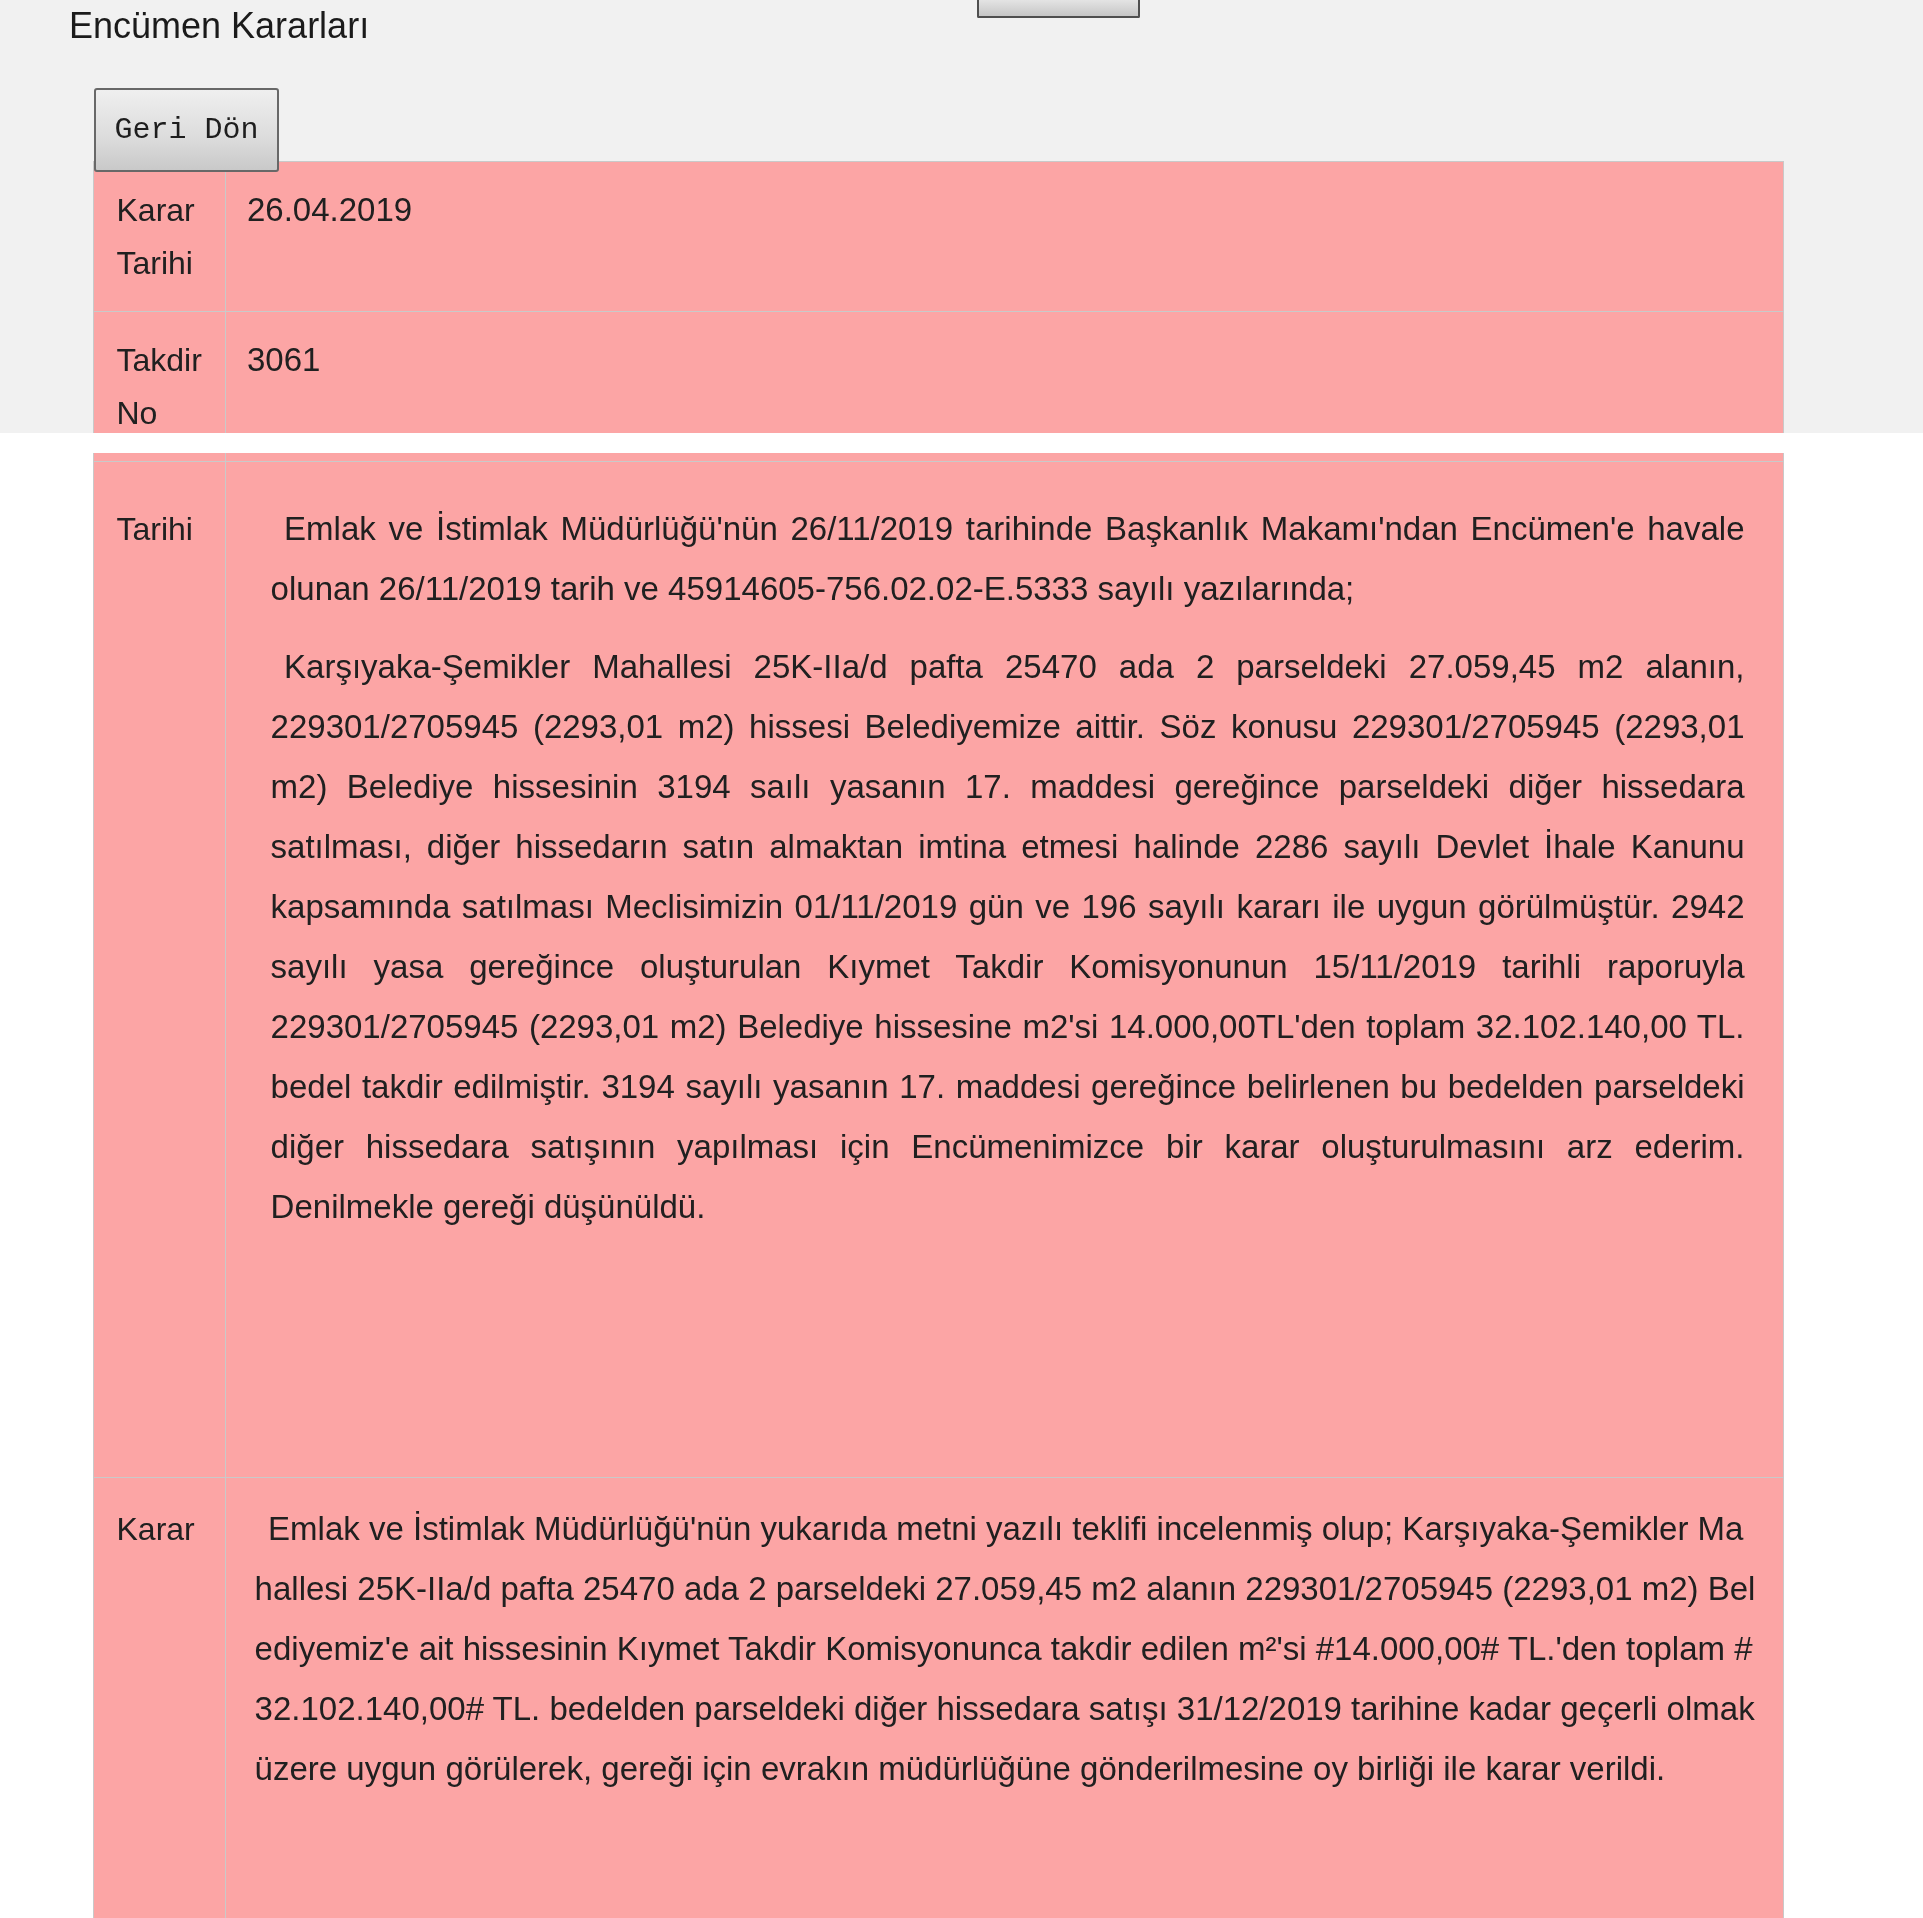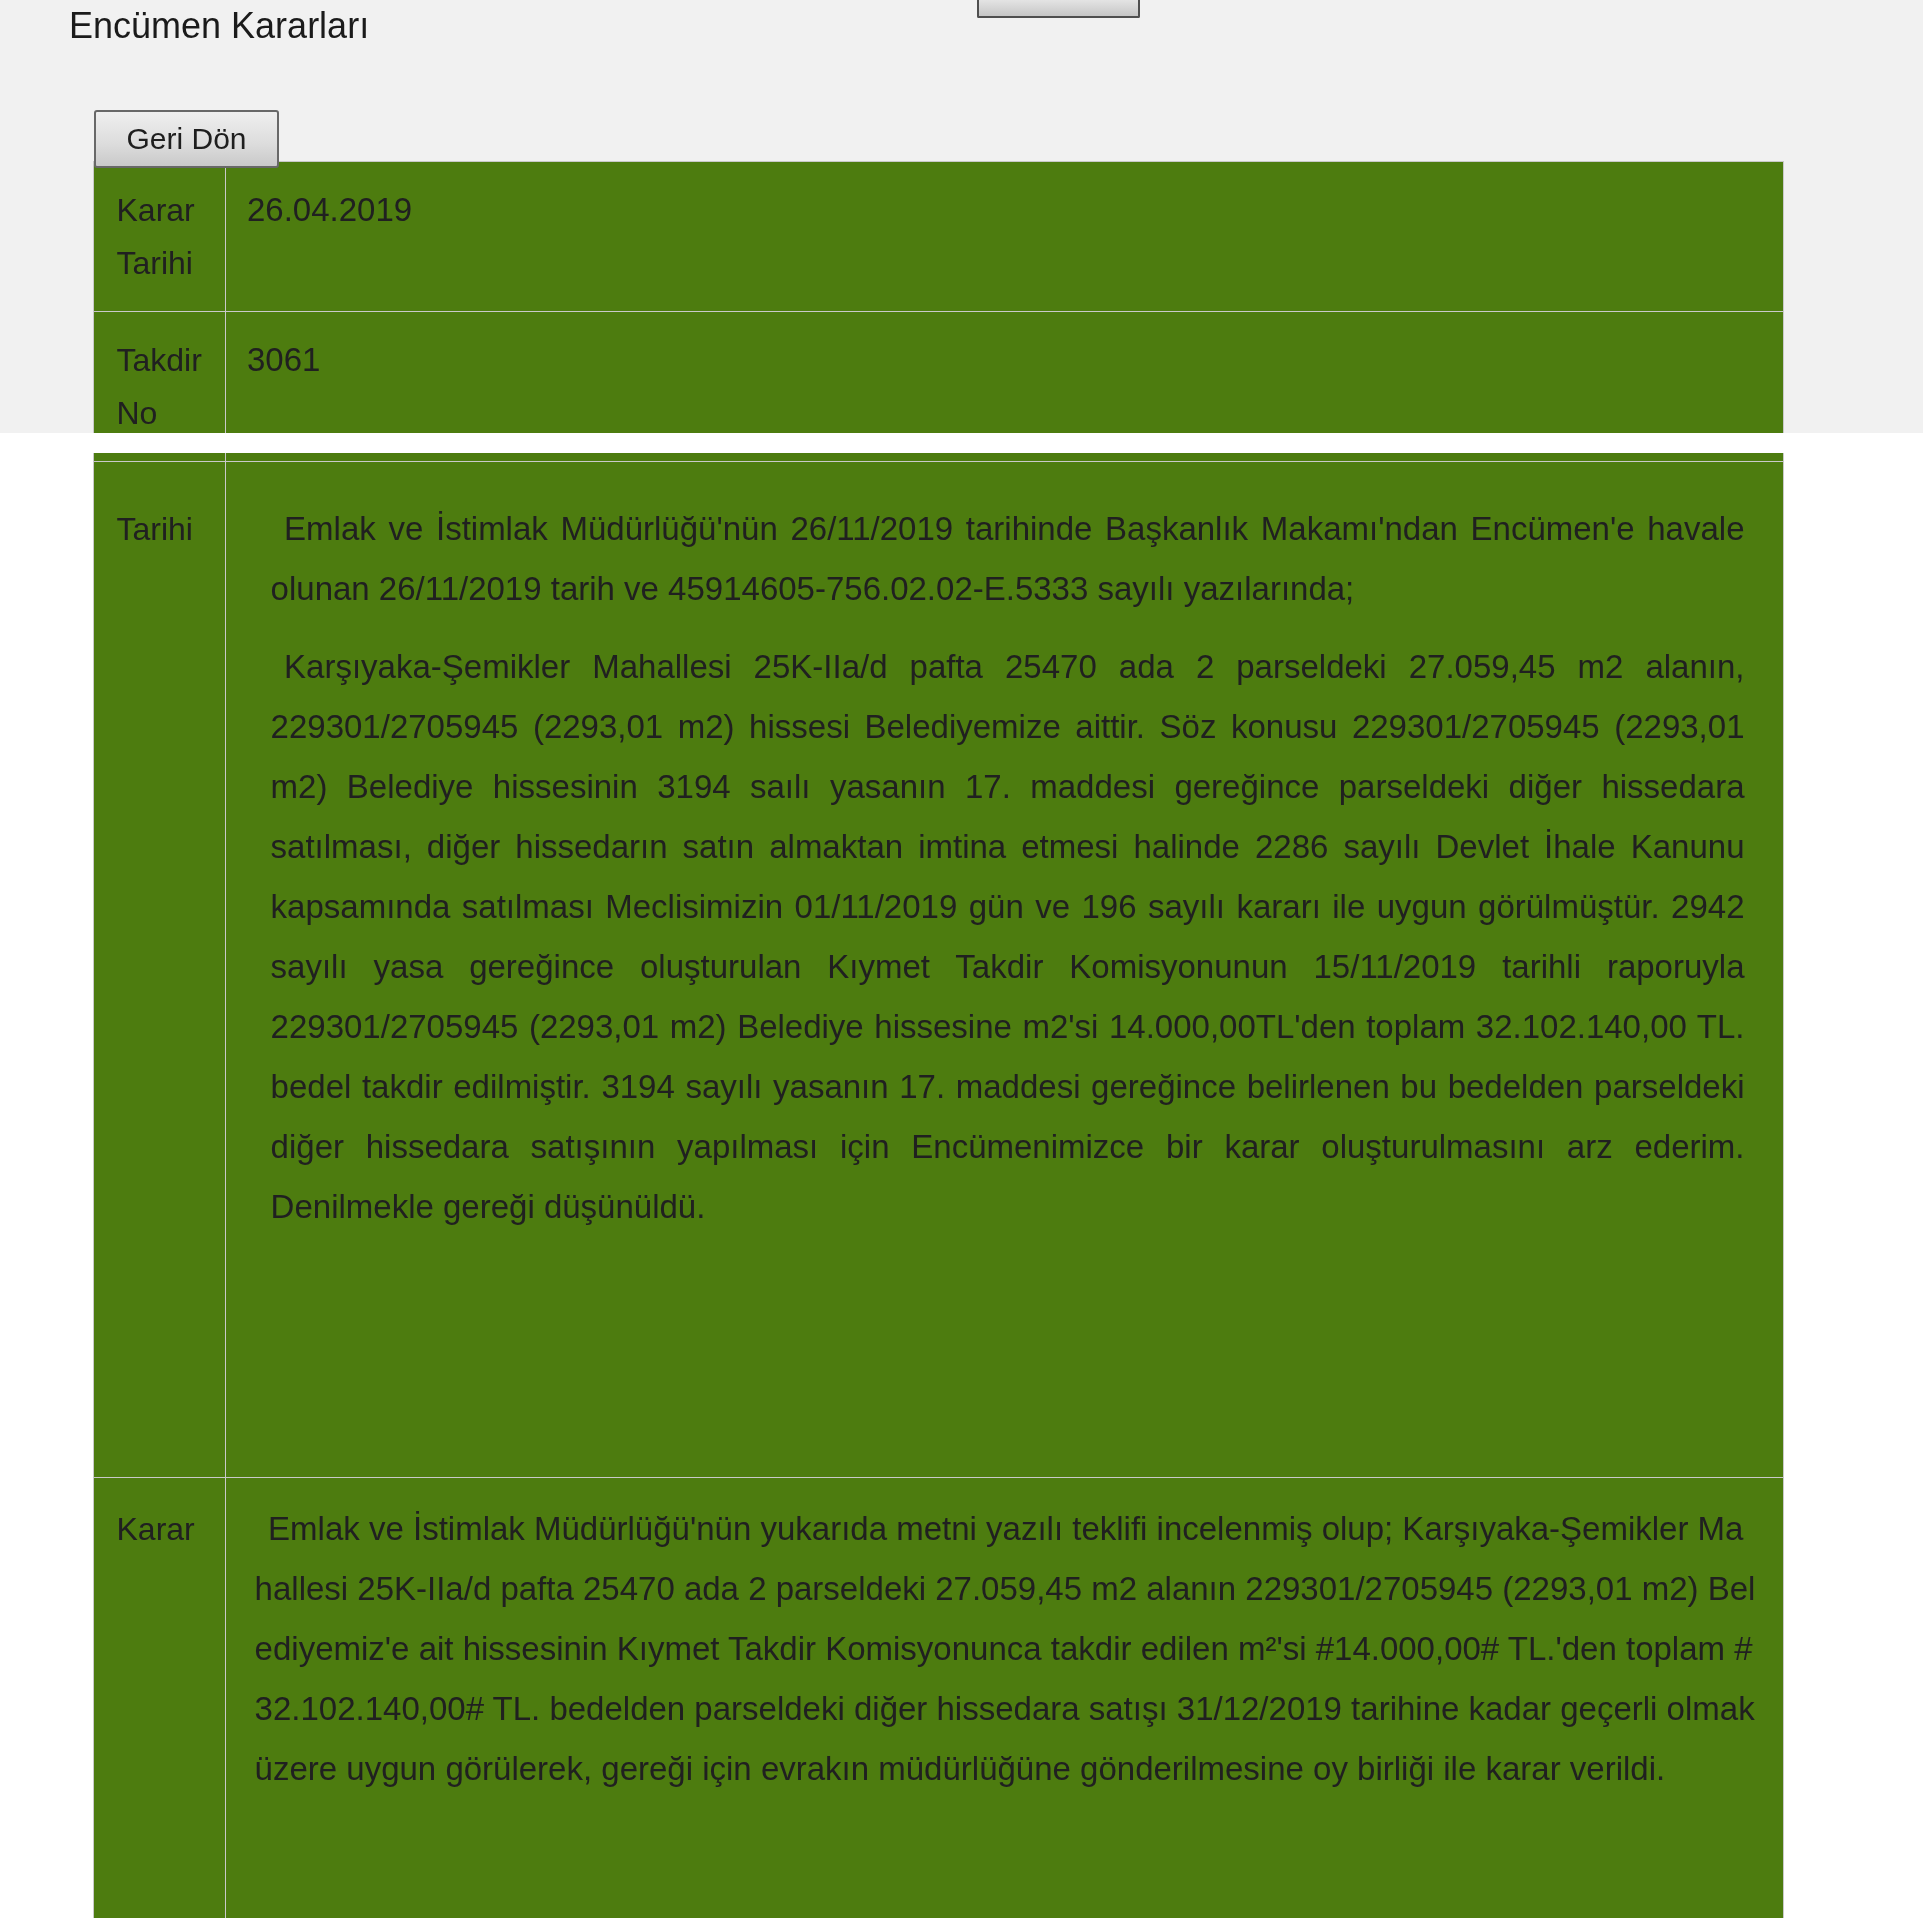--- a/index.html
+++ b/index.html
@@ -37,45 +37,44 @@
     font-size: 36px;
     font-weight: 400;
     color: #1b1b1b;
   }
 
   .back-button {
     position: absolute;
     left: 94px;
     top: 88px;
     width: 185px;
-    height: 58px;
-    font-family: Liberation Sans, sans-serif;
+    height: 84px;
+    font-family: Liberation Mono, monospace;
     font-size: 30px;
     color: #1e1e1e;
     background: linear-gradient(#efefef 0%, #dcdcdc 60%, #c9c9c9 100%);
     border: 2.3px solid #686868;
     border-radius: 3px;
     z-index: 2;
     cursor: pointer;
-    margin-top: 22px;
   }
 
   table.decision-table {
     position: absolute;
     left: 93px;
     top: 161px;
     width: 1691px;
     border-collapse: collapse;
     table-layout: fixed;
     z-index: 1;
   }
   .decision-table td {
     border: 1.5px solid #c9c9c9;
     vertical-align: baseline;
-    background: #4d7c0f;
+    background: #fca5a5;
     font-size: 33px;
     color: #202020;
   }
   td.label-cell {
     font-size: 32px;
     line-height: 53px;
     padding: 21px 7.5px 21px 22.5px;
   }
   td.value-cell {
     line-height: 53px;

